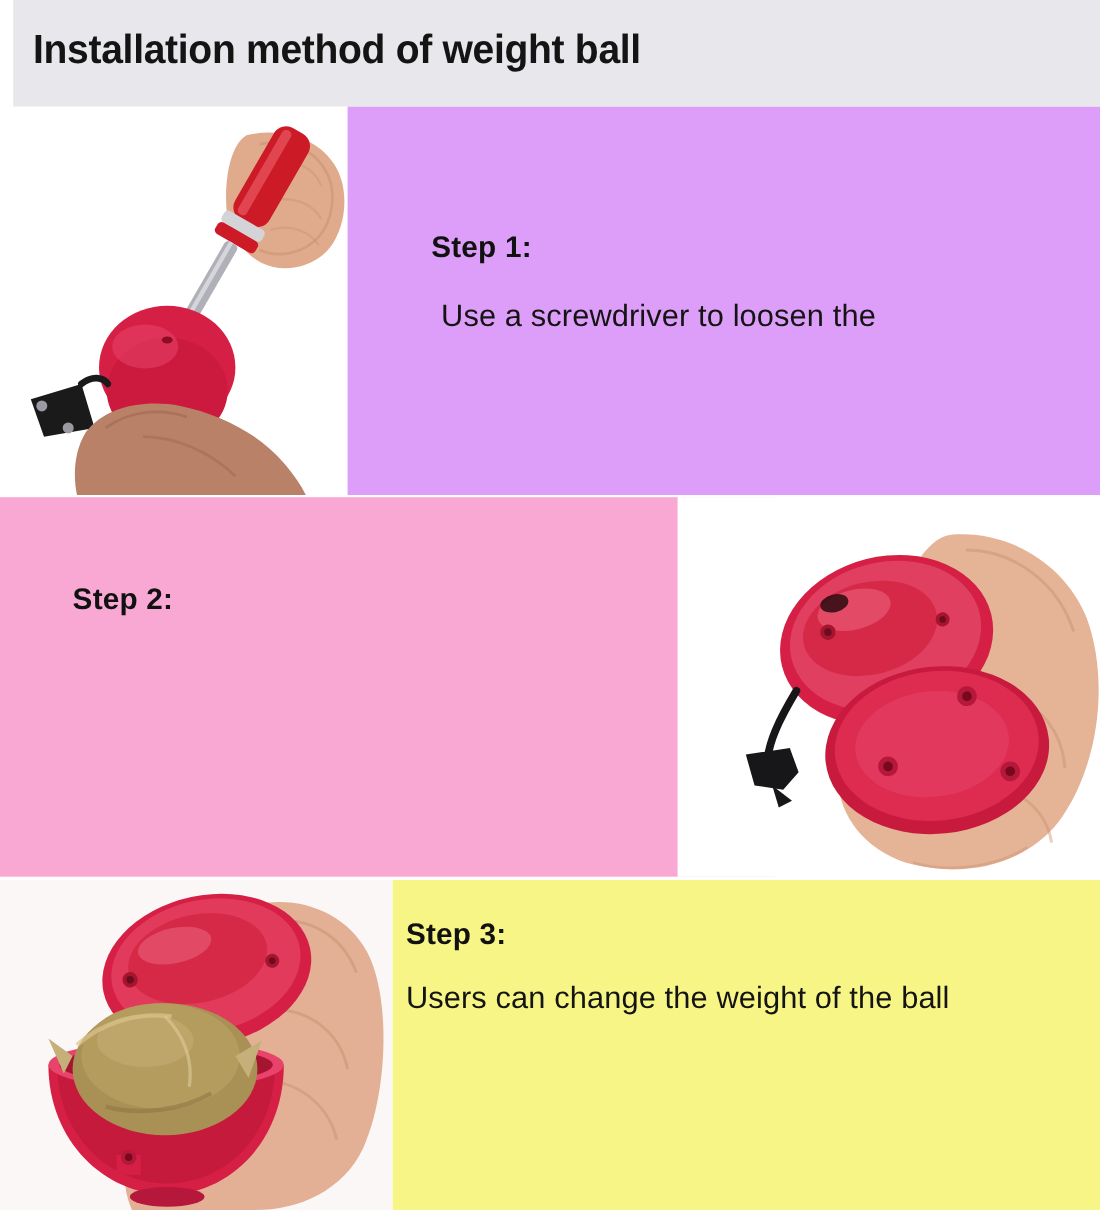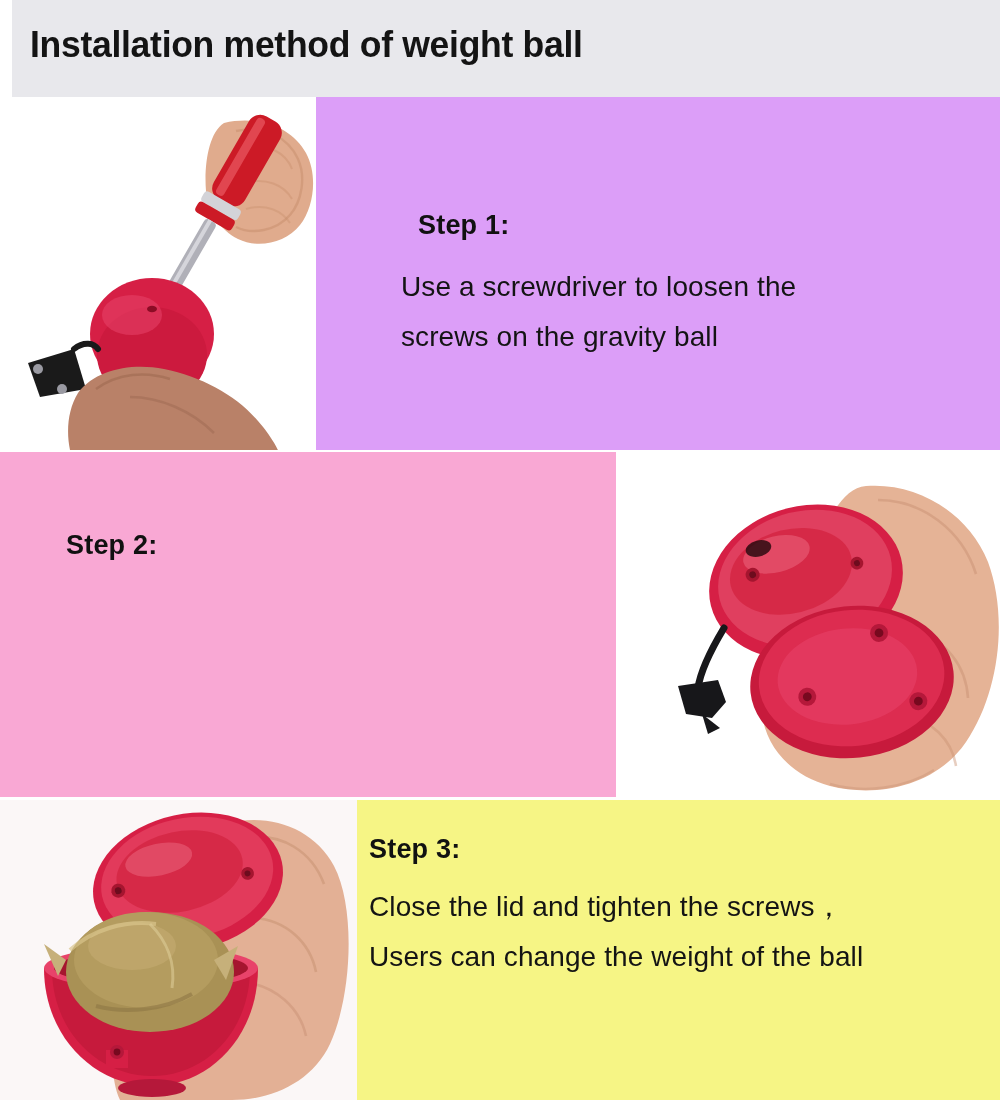--- a/index.html
+++ b/index.html
@@ -63,21 +63,21 @@
     font-size: 28px;
     line-height: 50px;
     letter-spacing: 0.1px;
   }
   .step-body .ln { display: block; white-space: nowrap; }
 
   
   #row1 { top: 97px; height: 353px; }
   #row1 .photo { left: 0; width: 316px; background: #ffffff; }
   #row1 .text-panel { left: 316px; width: 684px; background: #dc9ef8; }
-  #row1 .step-title { left: 102px; top: 113px; }
+  #row1 .step-title { left: 76px; top: 113px; }
   #row1 .step-body  { left: 85px; top: 165px; }
 
   
   #row2 { top: 452px; height: 345px; }
   #row2 .text-panel { left: 0; width: 704px; background: #f9a8d4; }
   #row2 .photo { left: 616px; width: 384px; background: #ffffff; }
   #row2 .step-title { left: 66px; top: 78px; }
   #row2 .step-body  { left: 66px; top: 128px; }
 
   
@@ -144,21 +144,20 @@
           <path d="M96 292 C118 276 146 274 170 282" fill="none" stroke="#9c674f" stroke-width="2.5" opacity="0.55"></path>
           <path d="M130 300 C160 300 192 314 214 336" fill="none" stroke="#9c674f" stroke-width="2.5" opacity="0.45"></path>
         </g>
       </svg>
     </div>
 
     <div class="panel text-panel">
       <div class="step-title">Step 1:</div>
       <div class="step-body">
         <span class="ln">Use a screwdriver to loosen the</span>
-        <span class="ln">screws on the gravity ball</span>
       </div>
     </div>
   </div>
 
   <div class="row" id="row2">
 
     <div class="panel text-panel">
       <div class="step-title">Step 2:</div>
     </div>
 
@@ -254,19 +253,18 @@
           <path d="M66 160 L44 144 L58 176 Z" fill="#c6b07a"></path>
           <path d="M214 160 L238 146 L226 180 Z" fill="#c6b07a"></path>
           <path d="M150 124 C166 140 176 162 172 188" fill="none" stroke="#dccb96" stroke-width="3" opacity="0.6"></path>
         </g>
       </svg>
     </div>
 
     <div class="panel text-panel">
       <div class="step-title">Step 3:</div>
       <div class="step-body">
-        <span class="ln">Close the lid and tighten the screws，</span>
         <span class="ln">Users can change the weight of the ball</span>
       </div>
     </div>
   </div>
 
 </div>
 
 </body></html>

